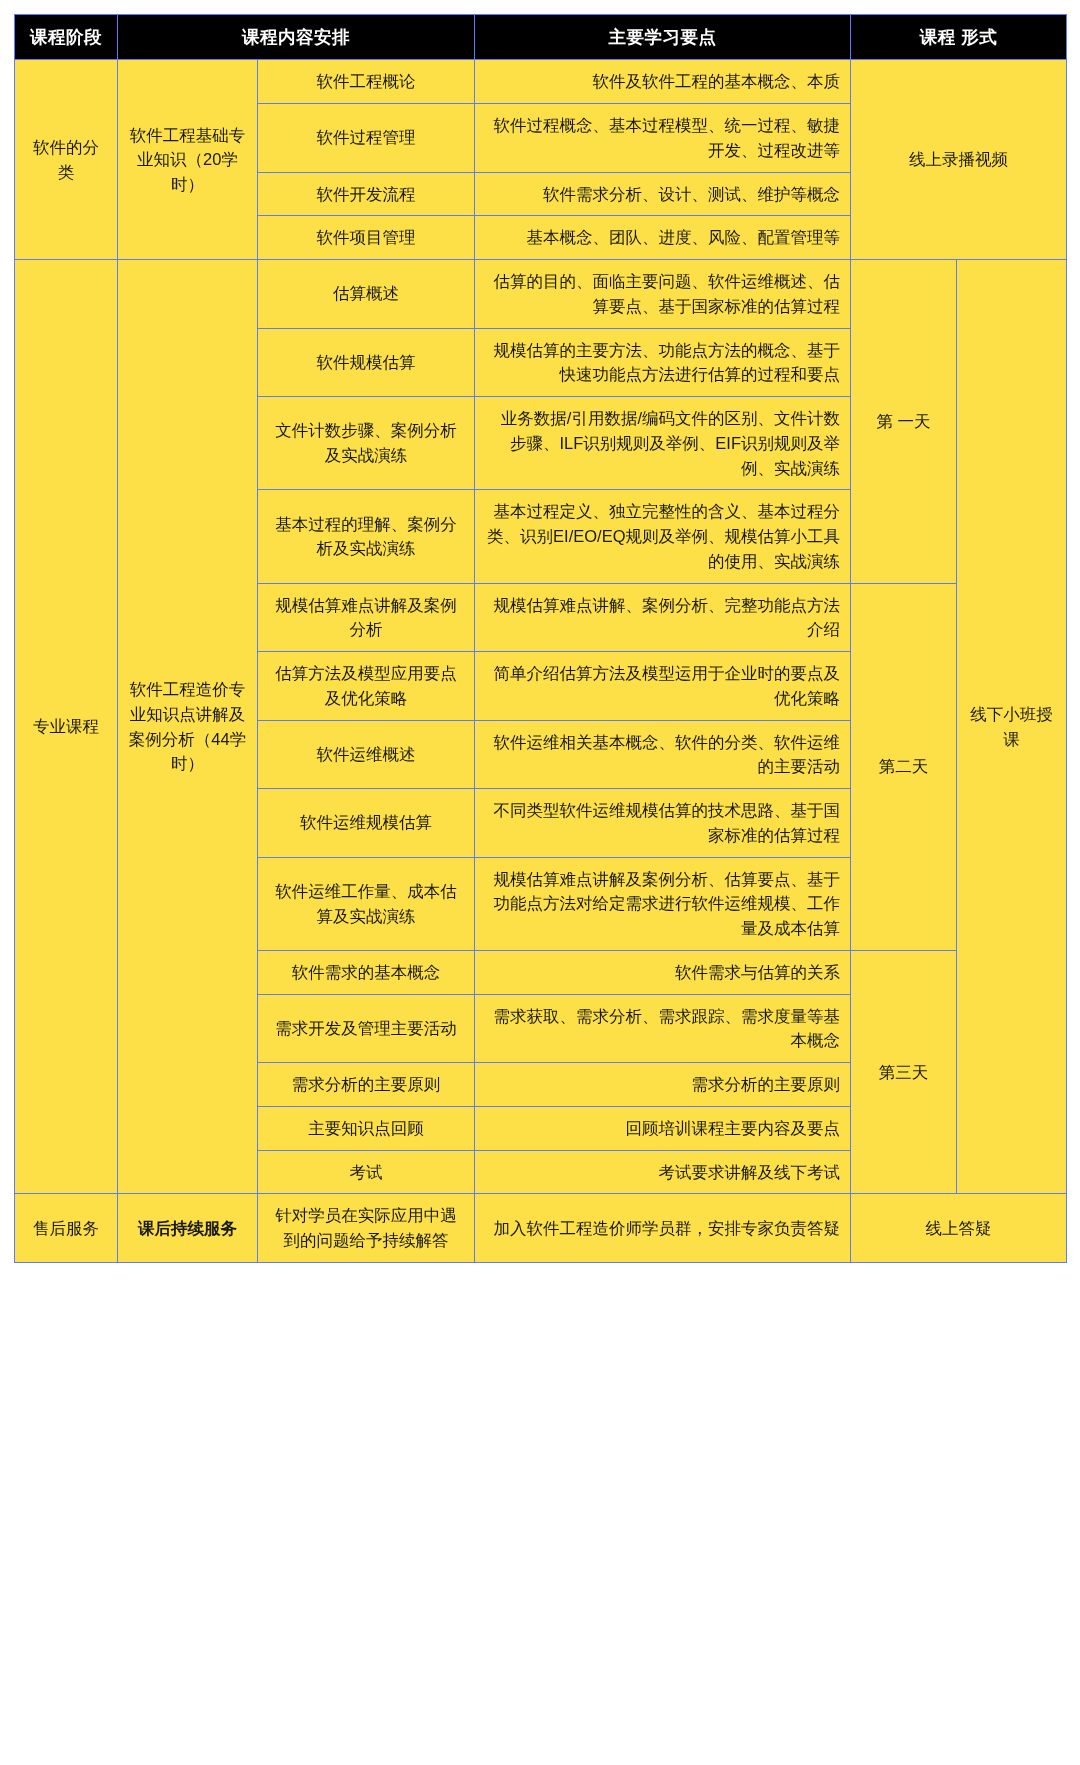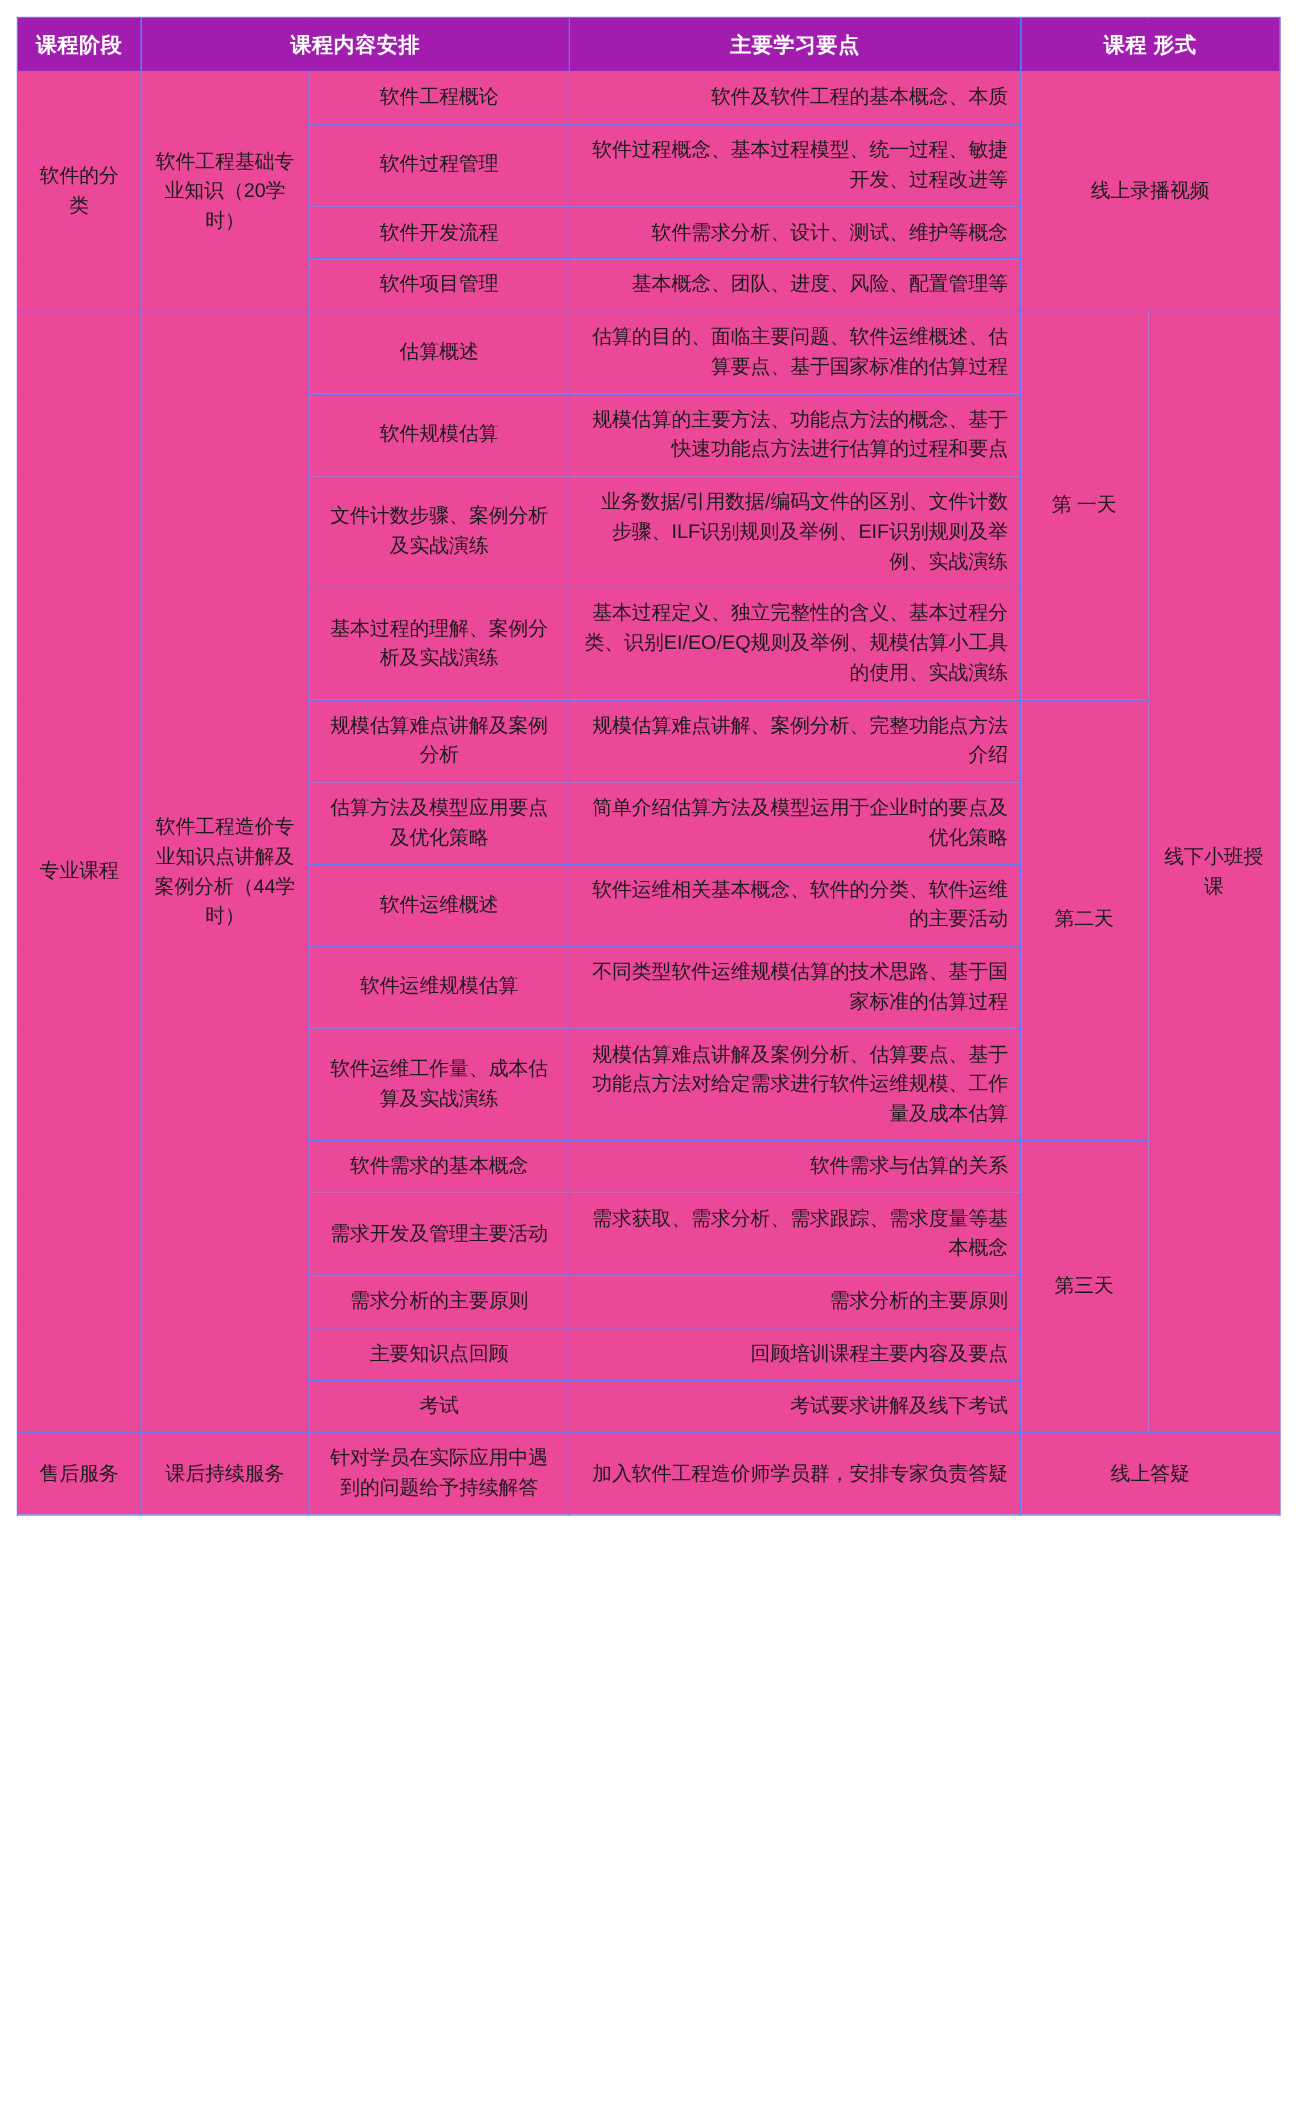--- a/index.html
+++ b/index.html
@@ -24,21 +24,21 @@
     font-size: 16.5px;
     line-height: 1.5;
   }
   table.course-table td, table.course-table th {
     border: 1px solid #5b7cf5;
     vertical-align: middle;
     padding: 9px 10px;
     box-sizing: border-box;
   }
   thead th {
-    background: #a21caf;
+    background: #000000;
     color: #ffffff;
     font-weight: bold;
     font-size: 17.5px;
     text-align: center;
     border: 1px solid #3c6cf0;
     padding: 14px 6px;
     letter-spacing: 0.5px;
   }
   .col-stage   { width: 103px; }
   .col-module  { width: 140px; }
@@ -50,22 +50,22 @@
   td.c-stage, td.c-module, td.c-topic, td.c-day, td.c-form {
     text-align: center;
   }
   td.c-points {
     text-align: right;
   }
   td.c-module {
     text-align: center;
     padding-left: 12px;
   }
-  .nowrap-center { text-align: center; }
-  tbody td { background: #ec4899; }
+  .nowrap-center { text-align: center; font-weight: bold; }
+  tbody td { background: #fde047; }
 </style>
 </head>
 <body>
 
 <div class="page">
   <table class="course-table">
     <colgroup>
       <col class="col-stage">
       <col class="col-module">
       <col class="col-topic">

